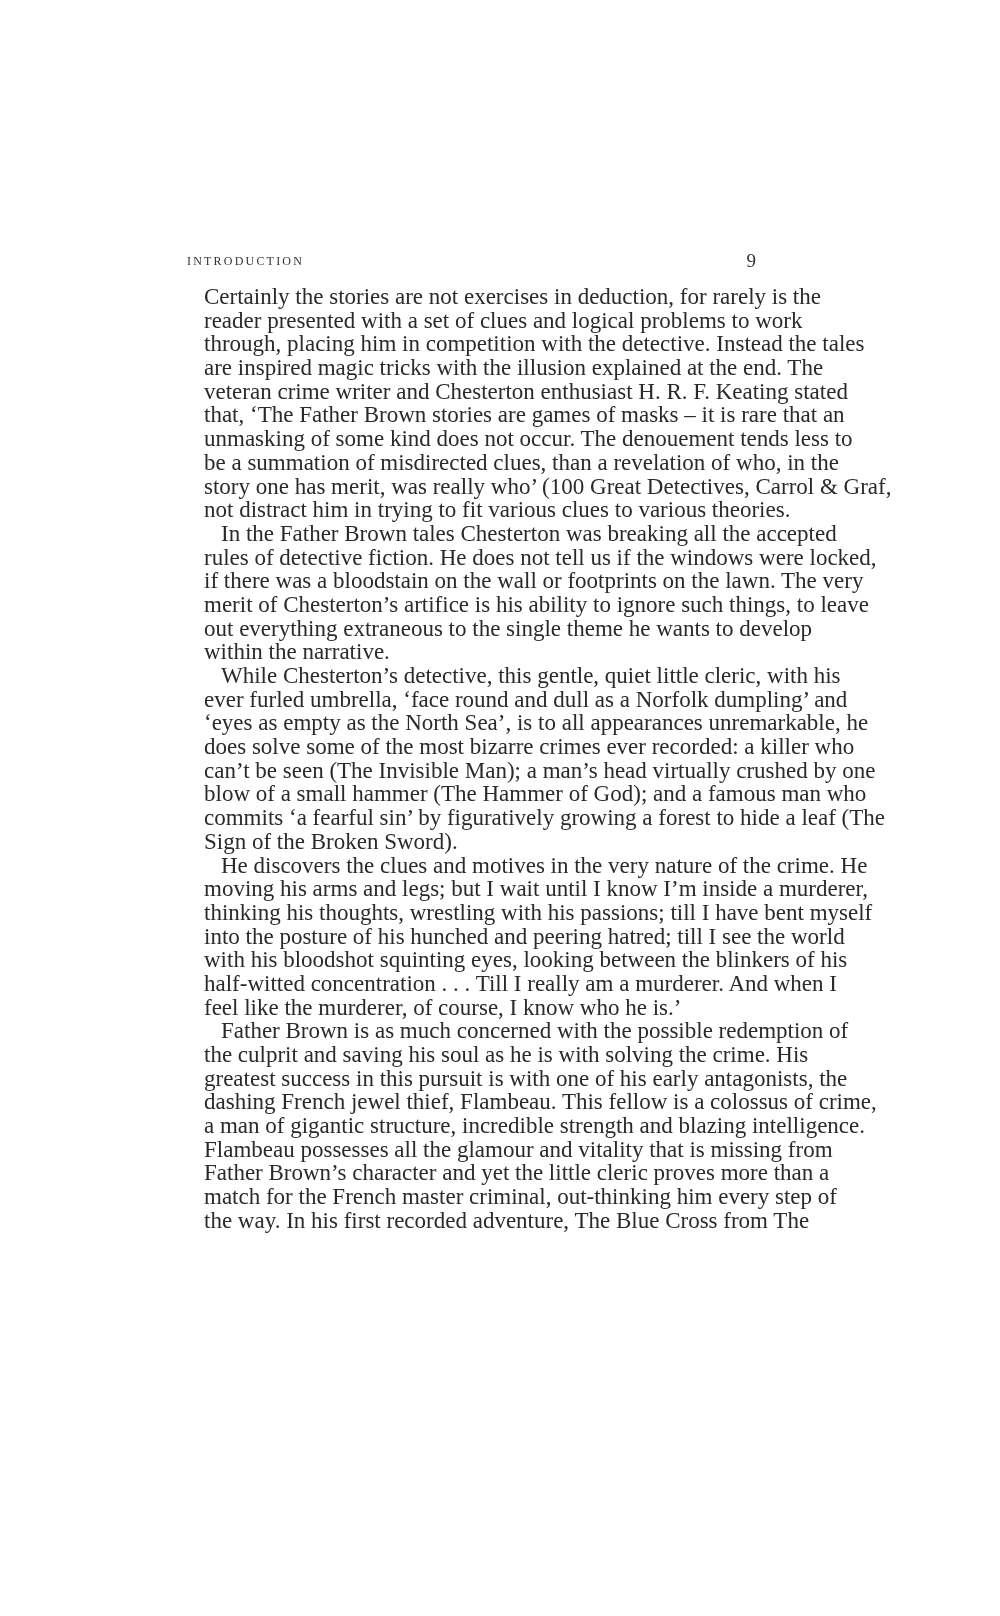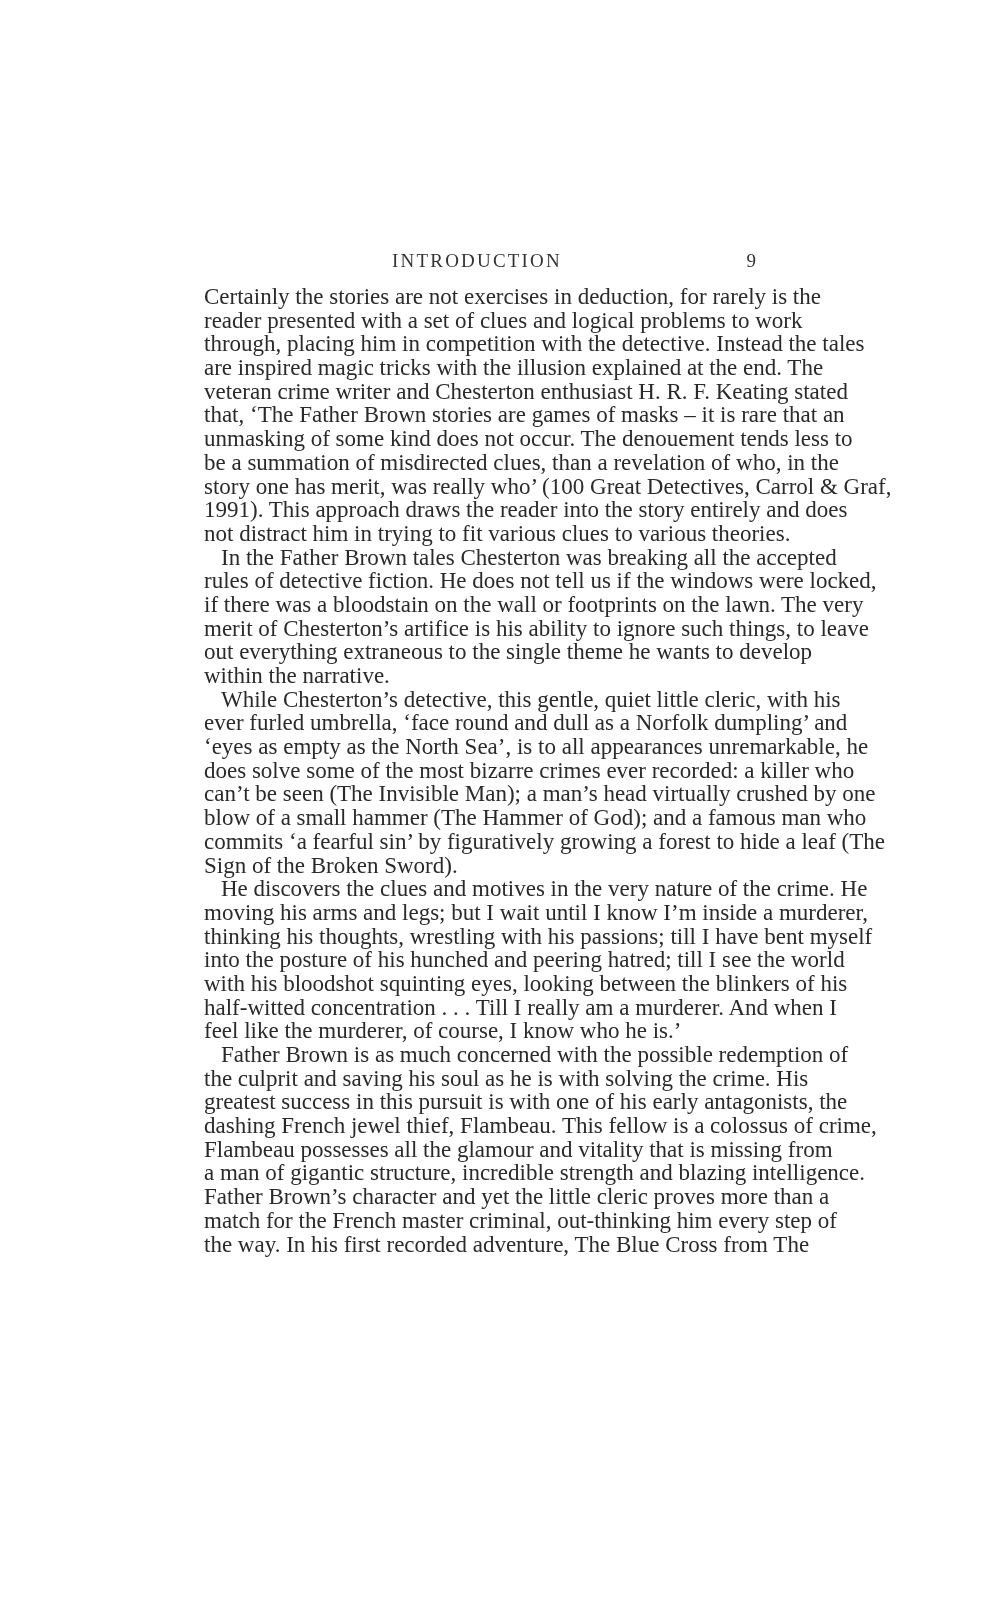--- a/index.html
+++ b/index.html
@@ -27,22 +27,21 @@
     top: 250px;
     left: 187px;
     width: 569px;
     height: 22px;
   }
   .running-title {
     position: absolute;
     left: 0;
     width: 580px;
     top: 0;
-    text-align: center;
-    font-size: 19px;
+    font-size: 12px;
     letter-spacing: 2.2px;
     color: #333;
     line-height: 22px;
   }
   .page-number {
     position: absolute;
     right: 0;
     top: 0;
     font-size: 19px;
     line-height: 22px;
@@ -92,21 +91,20 @@
       <div class="para">
         <span class="line"><span class="seg">Certainly the stories are not exercises in deduction, for rarely is the</span></span>
         <span class="line"><span class="seg">reader presented with a set of clues and logical problems to work</span></span>
         <span class="line"><span class="seg">through, placing him in competition with the detective. Instead the tales</span></span>
         <span class="line"><span class="seg">are inspired magic tricks with the illusion explained at the end. The</span></span>
         <span class="line"><span class="seg">veteran crime writer and Chesterton enthusiast H. R. F. Keating stated</span></span>
         <span class="line"><span class="seg">that, ‘The Father Brown stories are games of masks – it is rare that an</span></span>
         <span class="line"><span class="seg">unmasking of some kind does not occur. The denouement tends less to</span></span>
         <span class="line"><span class="seg">be a summation of misdirected clues, than a revelation of who, in the</span></span>
         <span class="line"><span class="seg">story one has merit, was really who’ (</span><span class="seg it">100 Great Detectives</span><span class="seg">, Carrol &amp; Graf,</span></span>
-        <span class="line"><span class="seg">1991). This approach draws the reader into the story entirely and does</span></span>
         <span class="line last"><span class="seg">not distract him in trying to fit various clues to various theories.</span></span>
       </div>
       <div class="para">
         <span class="line indent"><span class="seg">In the Father Brown tales Chesterton was breaking all the accepted</span></span>
         <span class="line"><span class="seg">rules of detective fiction. He does not tell us if the windows were locked,</span></span>
         <span class="line"><span class="seg">if there was a bloodstain on the wall or footprints on the lawn. The very</span></span>
         <span class="line"><span class="seg">merit of Chesterton’s artifice is his ability to ignore such things, to leave</span></span>
         <span class="line"><span class="seg">out everything extraneous to the single theme he wants to develop</span></span>
         <span class="line last"><span class="seg">within the narrative.</span></span>
       </div>
@@ -127,20 +125,20 @@
         <span class="line"><span class="seg">into the posture of his hunched and peering hatred; till I see the world</span></span>
         <span class="line"><span class="seg">with his bloodshot squinting eyes, looking between the blinkers of his</span></span>
         <span class="line"><span class="seg">half-witted concentration . . . Till I really am a murderer. And when I</span></span>
         <span class="line last"><span class="seg">feel like the murderer, of course, I know who he is.’</span></span>
       </div>
       <div class="para">
         <span class="line indent"><span class="seg">Father Brown is as much concerned with the possible redemption of</span></span>
         <span class="line"><span class="seg">the culprit and saving his soul as he is with solving the crime. His</span></span>
         <span class="line"><span class="seg">greatest success in this pursuit is with one of his early antagonists, the</span></span>
         <span class="line"><span class="seg">dashing French jewel thief, Flambeau. This fellow is a colossus of crime,</span></span>
+        <span class="line"><span class="seg">a man of gigantic structure, incredible strength and blazing intelligence.</span></span>
         <span class="line"><span class="seg">Flambeau possesses all the glamour and vitality that is missing from</span></span>
-        <span class="line"><span class="seg">a man of gigantic structure, incredible strength and blazing intelligence.</span></span>
         <span class="line"><span class="seg">Father Brown’s character and yet the little cleric proves more than a</span></span>
         <span class="line"><span class="seg">match for the French master criminal, out-thinking him every step of</span></span>
         <span class="line"><span class="seg">the way. In his first recorded adventure, </span><span class="seg it">The Blue Cross</span><span class="seg"> from </span><span class="seg it">The</span></span>
       </div>
     </div>
 </div>
 
 </body></html>

